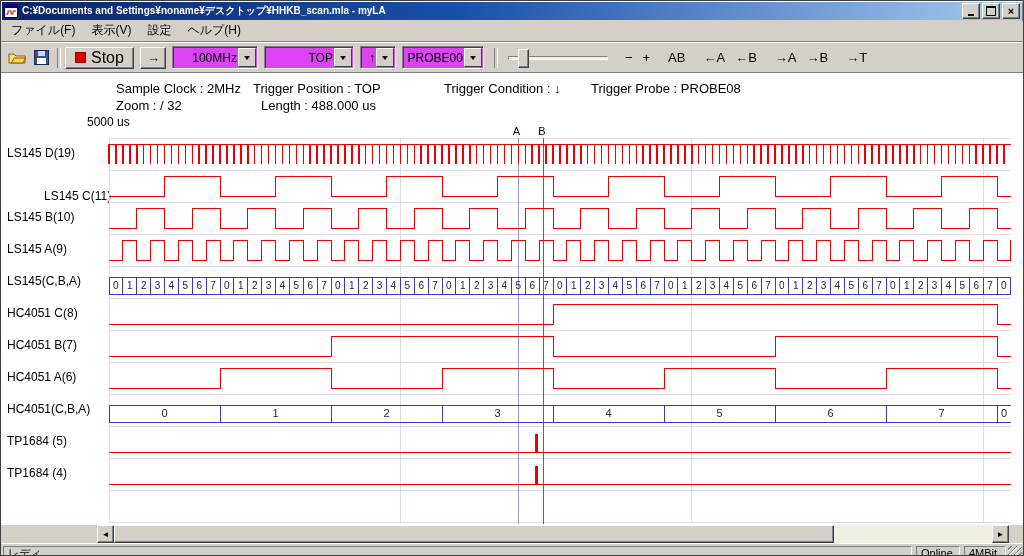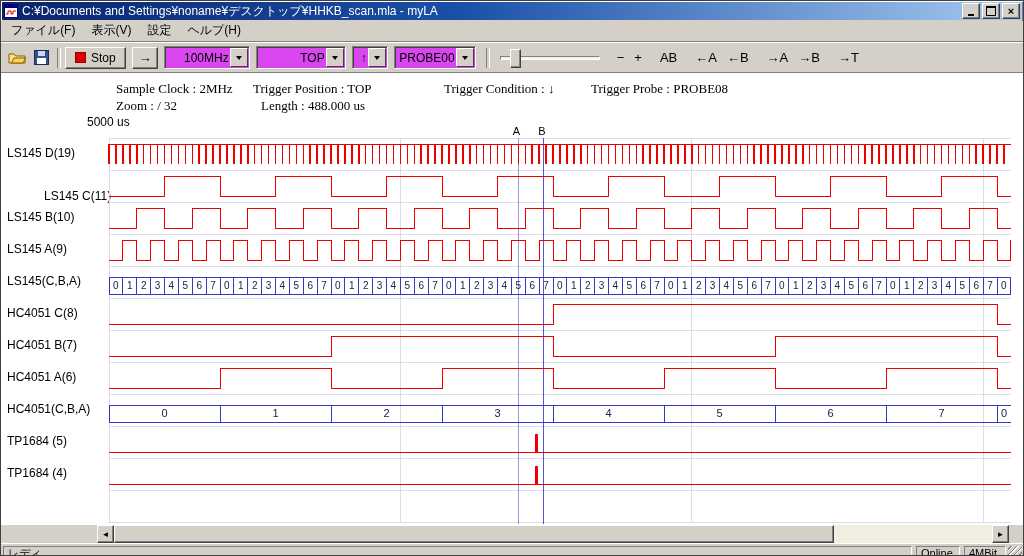--- a/index.html
+++ b/index.html
@@ -2,59 +2,59 @@
 <html><head>
 <meta charset="utf-8">
 <style>
   html,body{margin:0;padding:0;}
   body{width:1024px;height:556px;font-family:"Liberation Sans",sans-serif;background:#d4d0c8;}
   .window{position:relative;width:1024px;height:556px;background:#d4d0c8;box-sizing:border-box;
           border:1px solid #404040;box-shadow:inset 1px 1px 0 #fff, inset -1px -1px 0 #808080;overflow:hidden;}
   
   .titlebar{height:18px;margin:1px;display:flex;align-items:center;
             background:linear-gradient(90deg,#0a246a 0%,#1b50a8 45%,#a6caf0 100%);}
-  .title-text{color:#fff;font-size:12px;font-weight:normal;margin-left:4px;white-space:nowrap;}
+  .title-text{color:#fff;font-size:10px;font-weight:bold;margin-left:4px;white-space:nowrap;}
   .win-btns{margin-left:auto;display:flex;gap:2px;margin-right:2px;}
   .win-btn{width:16px;height:14px;background:#d4d0c8;border:1px solid;border-color:#fff #404040 #404040 #fff;
            box-shadow:inset -1px -1px 0 #808080;display:flex;align-items:flex-end;justify-content:center;
            font-size:10px;line-height:10px;color:#000;}
   .glyph-min{width:6px;height:2px;background:#000;margin-bottom:2px;}
   .glyph-max{width:8px;height:7px;border:1px solid #000;border-top-width:2px;margin-bottom:2px;}
   .glyph-close{font-size:11px;font-weight:bold;line-height:13px;}
   
   .menubar{height:20px;display:flex;align-items:flex-end;padding-left:2px;background:#d4d0c8;border-bottom:1px solid #808080;}
   .menu-item{padding:2px 8px;font-size:12px;color:#000;}
   
   .toolbar{height:29px;display:flex;align-items:center;background:#d4d0c8;padding:0 4px;
            border-top:1px solid #fff;border-bottom:1px solid #808080;}
   .tb-icon-btn{width:24px;height:24px;display:flex;align-items:center;justify-content:center;}
   .tb-sep{width:2px;height:20px;border-left:1px solid #808080;border-right:1px solid #fff;margin:0 4px;}
   .tb-gap{width:6px;}
-  .stop-btn{height:22px;display:flex;align-items:center;gap:5px;padding:0 9px;font-size:12px;
+  .stop-btn{height:22px;display:flex;align-items:center;gap:5px;padding:0 9px;font-size:16px;
             background:#d4d0c8;border:1px solid;border-color:#fff #404040 #404040 #fff;
             box-shadow:inset -1px -1px 0 #808080;font-family:inherit;}
   .stop-square{width:9px;height:9px;background:#dd0000;border:1px solid #900;}
   .run-btn{width:26px;height:22px;font-size:13px;background:#d4d0c8;border:1px solid;
            border-color:#fff #404040 #404040 #fff;box-shadow:inset -1px -1px 0 #808080;font-family:inherit;}
   .combo{height:21px;background:#d946ef;border:1px solid;border-color:#808080 #fff #fff #808080;
          box-shadow:inset 1px 1px 0 #404040;display:flex;align-items:center;font-size:12px;margin-right:6px;text-align:right;}
   .combo-text{padding-left:4px;white-space:nowrap;overflow:hidden;flex:1;}
   .combo-arrow{width:16px;height:17px;margin:1px;background:#d4d0c8;border:1px solid;
                border-color:#fff #404040 #404040 #fff;display:flex;align-items:center;justify-content:center;}
   .down-tri{width:0;height:0;border-left:3px solid transparent;border-right:3px solid transparent;border-top:4px solid #000;}
   .slider{position:relative;width:104px;height:20px;margin:0 4px;}
   .slider-track{position:absolute;left:2px;right:2px;top:8px;height:2px;border:1px solid #808080;
                 border-bottom-color:#fff;border-right-color:#fff;background:#f4f2ea;}
   .slider-thumb{position:absolute;left:12px;top:1px;width:9px;height:17px;background:#d4d0c8;
                 border:1px solid;border-color:#fff #404040 #404040 #fff;box-shadow:inset -1px -1px 0 #808080;}
   .flat-btn{background:none;border:none;font-size:13px;padding:1px 5px;font-family:inherit;color:#000;}
   .flat-gap{width:8px;}
   
   .main{position:relative;height:452px;background:#fff;overflow:hidden;}
-  .info-text{position:absolute;font-size:13px;color:#000;white-space:nowrap;font-family:Liberation Serif, serif;}
+  .info-text{position:absolute;font-size:13px;color:#000;white-space:nowrap;}
   .time-label{position:absolute;font-size:12px;color:#000;}
   .ch-label{position:absolute;left:6px;font-size:12px;color:#000;white-space:nowrap;}
   #wave-svg{position:absolute;left:0;top:0;shape-rendering:crispEdges;}
   #wave-svg text{font-family:"Liberation Sans",sans-serif;shape-rendering:auto;}
   
   .hscroll-row{height:18px;display:flex;background:#d4d0c8;}
   .hs-corner-l{width:96px;background:#d4d0c8;}
   .hs-corner-r{width:14px;background:#d4d0c8;}
   .scrollbar{flex:1;display:flex;background:#f1efe2;position:relative;}
   .sb-btn{width:17px;height:18px;background:#d4d0c8;border:1px solid;border-color:#fff #404040 #404040 #fff;

